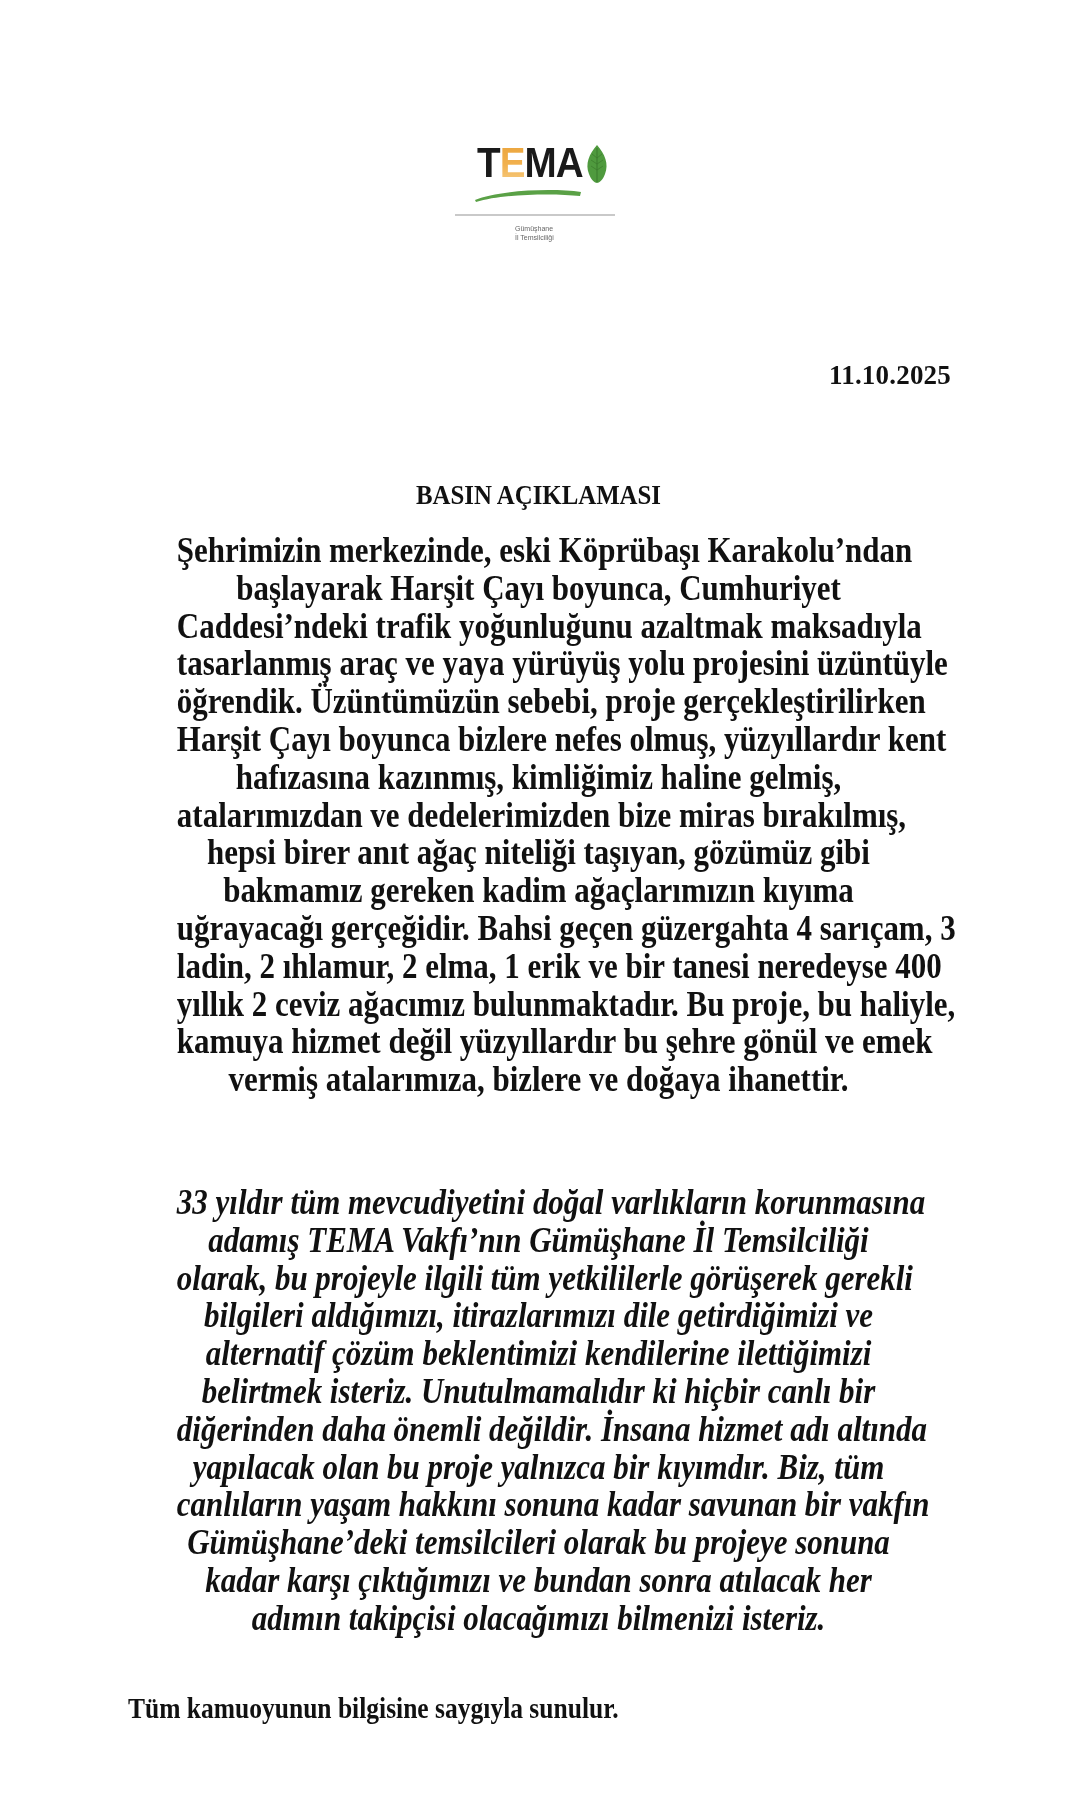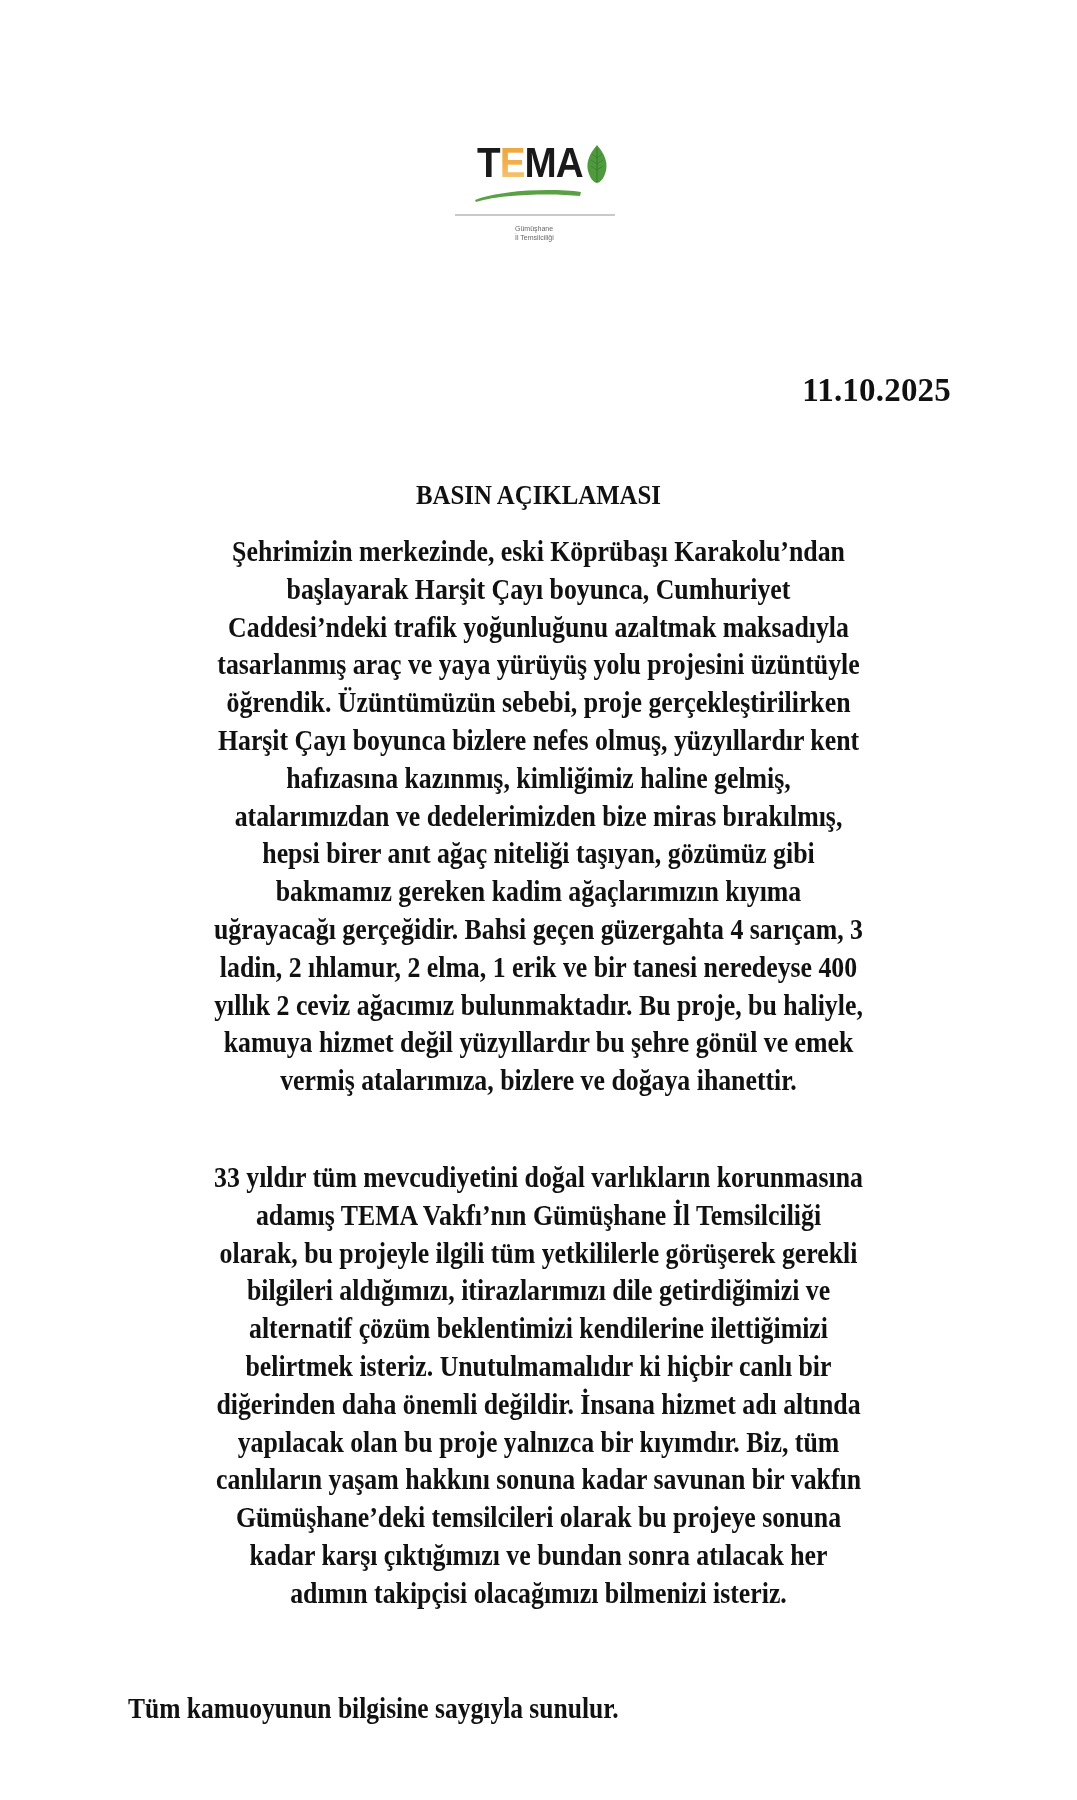--- a/index.html
+++ b/index.html
@@ -64,53 +64,53 @@
       left: 60px;
       top: 90px;
       font-family: "Liberation Sans", "DejaVu Sans", sans-serif;
       font-size: 7px;
       line-height: 9px;
       color: #666666;
     }
     .date {
       position: absolute;
       right: 126px;
-      top: 372px;
-      font-size: 33px;
+      top: 360px;
+      font-size: 27px;
       font-weight: 700;
       letter-spacing: 0.2px;
     }
     .heading {
       position: absolute;
       left: 0;
       width: 1077px;
       top: 480px;
       text-align: center;
       font-size: 27px;
       font-weight: 700;
       transform: scaleX(0.92);
       transform-origin: center top;
     }
     .para {
       position: absolute;
       left: 118px;
       width: 841px;
       text-align: center;
       font-weight: 700;
-      font-size: 30px;
+      font-size: 36px;
       line-height: 37.8px;
     }
     .para .line {
       display: block;
       white-space: nowrap;
       transform: scaleX(0.86);
       transform-origin: center;
     }
     .para-1 { top: 532px; }
-    .para-2 { top: 1158px; }
+    .para-2 { top: 1184px; font-style: italic; }
     .closing {
       position: absolute;
       left: 128px;
       top: 1692px;
       font-size: 29px;
       font-weight: 700;
       white-space: nowrap;
       transform: scaleX(0.88);
       transform-origin: left top;
     }

